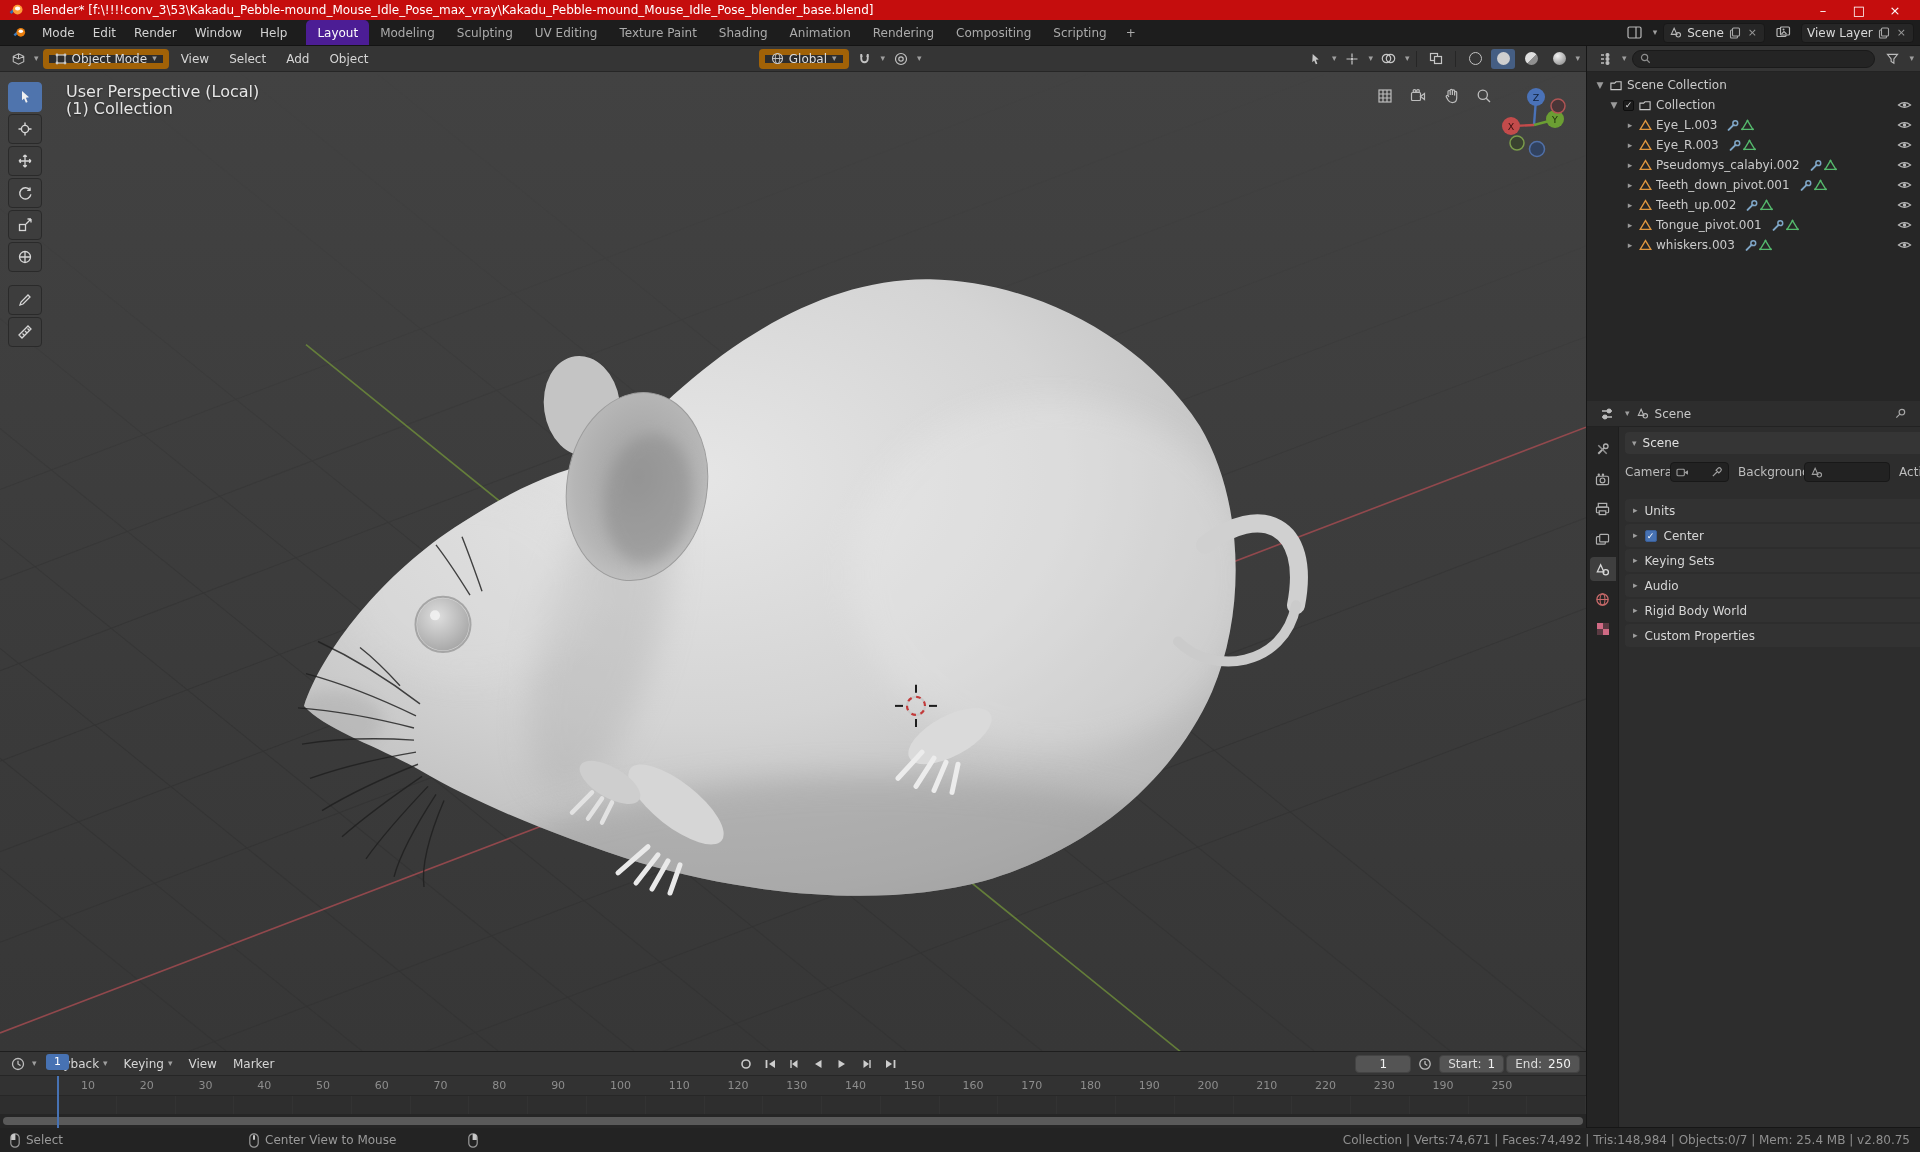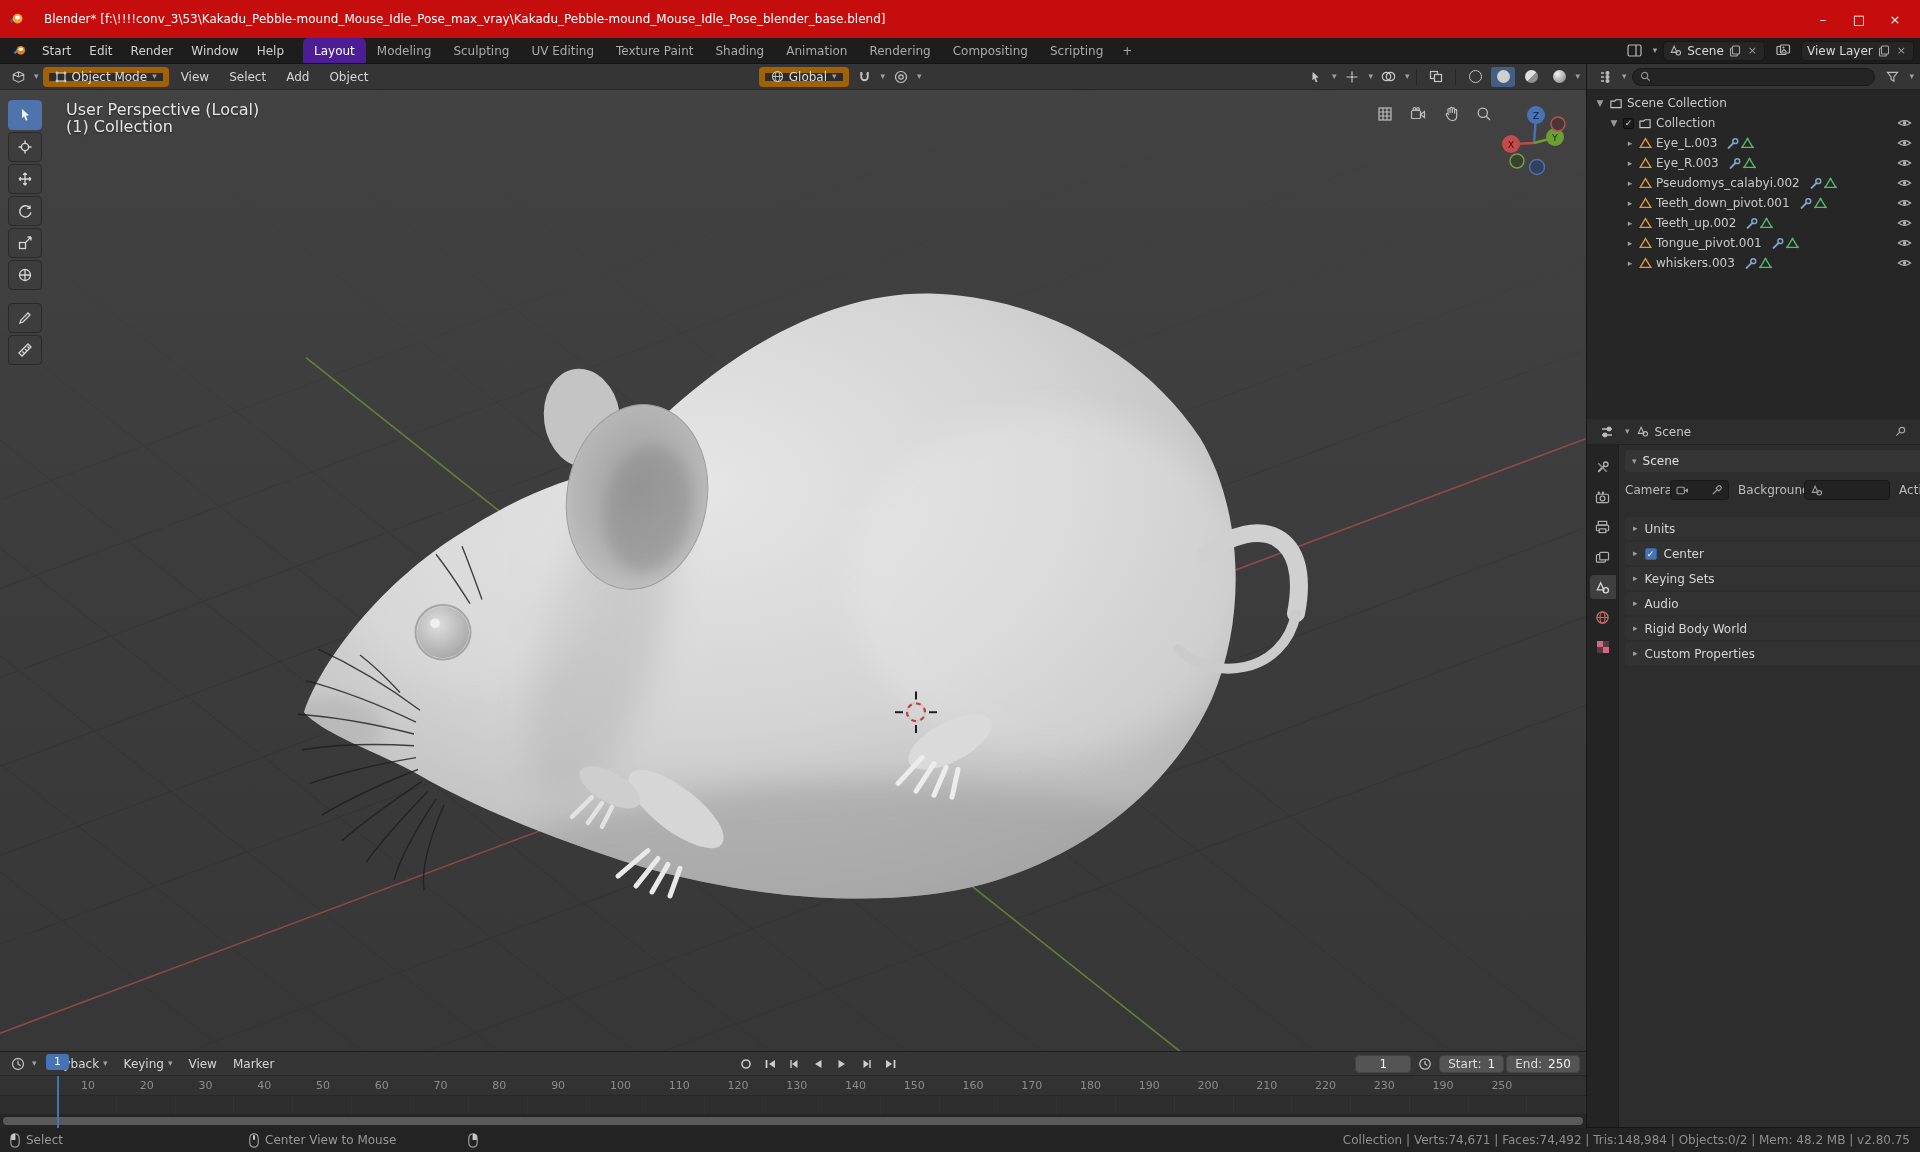--- a/index.html
+++ b/index.html
@@ -2,21 +2,21 @@
 <html><head>
 <meta charset="utf-8">
 <style>
   * { margin:0; padding:0; box-sizing:border-box; }
   html,body { width:1920px; height:1152px; overflow:hidden; background:#1a1a1a; }
   body { font-family:"DejaVu Sans","Liberation Sans",sans-serif; font-size:12px; color:#c8c8c8; cursor:default; }
   svg { display:block; }
   .window { width:1920px; height:1152px; display:flex; flex-direction:column; }
 
   
-  .titlebar { height:38px; flex:none; background:#c50d0d; display:flex; align-items:center; padding:0 8px; gap:20px; color:#fff; }
+  .titlebar { height:20px; flex:none; background:#c50d0d; display:flex; align-items:center; padding:0 8px; gap:8px; color:#fff; }
   .titlebar .title { font-size:12px; white-space:nowrap; overflow:hidden; }
   .win-controls { margin-left:auto; display:flex; gap:2px; }
   .win-btn { width:34px; height:22px; display:flex; align-items:center; justify-content:center; font-size:13px; color:#fff; }
 
   
   .topbar { height:26px; flex:none; background:#1d1d1d; display:flex; align-items:stretch; padding:0 6px; border-bottom:1px solid #141414; }
   .tb-logo { display:flex; align-items:center; padding:0 6px; }
   .menu-item { display:flex; align-items:center; padding:0 9px; color:#d2d2d2; }
   .ws-tabs { display:flex; margin-left:10px; }
   .ws-tab { display:flex; align-items:center; padding:0 11px; color:#ababab; border-radius:5px 5px 0 0; white-space:nowrap; }
@@ -133,21 +133,21 @@
   </div>
 
   <div class="topbar">
     <span class="tb-logo">
       <svg width="15" height="15" viewBox="0 0 16 16">
           <path d="M2.5 11 L7.5 6.5" stroke="#3a7bc0" stroke-width="2.4"></path>
           <circle cx="9.4" cy="7.8" r="4.6" fill="#e87d0d"></circle>
           <ellipse cx="9.4" cy="6.6" rx="2.4" ry="1.9" fill="#fff"></ellipse>
         </svg>
     </span>
-    <span class="menu-item">Start</span>
+    <span class="menu-item">Mode</span>
     <span class="menu-item">Edit</span>
     <span class="menu-item">Render</span>
     <span class="menu-item">Window</span>
     <span class="menu-item">Help</span>
 
     <div class="ws-tabs">
 
         <div class="ws-tab active">
           <span>Layout</span>
         </div>
@@ -1196,16 +1196,16 @@
         </svg>
       <span>Center View to Mouse</span>
     </span>
     <span class="sb-item" style="margin-left:72px">
       <svg width="10" height="15" viewBox="0 0 10 15">
           <rect x="0.8" y="0.8" width="8.4" height="13.4" rx="4" fill="none" stroke="#9a9a9a" stroke-width="1.2"></rect>
           <path d="M5 1 V7" stroke="#9a9a9a" stroke-width="1.1"></path>
           <path d="M8.8 2.5 a4 4 0 0 0 -3.8 -1.6 V7 H8.8 Z" fill="#c8c8c8"></path>
         </svg>
     </span>
-    <span class="sb-right">Collection | Verts:74,671 | Faces:74,492 | Tris:148,984 | Objects:0/2 | Mem: 48.2 MB | v2.80.75</span>
+    <span class="sb-right">Collection | Verts:74,671 | Faces:74,492 | Tris:148,984 | Objects:0/7 | Mem: 25.4 MB | v2.80.75</span>
   </div>
 
 </div>
 
 </body></html>

